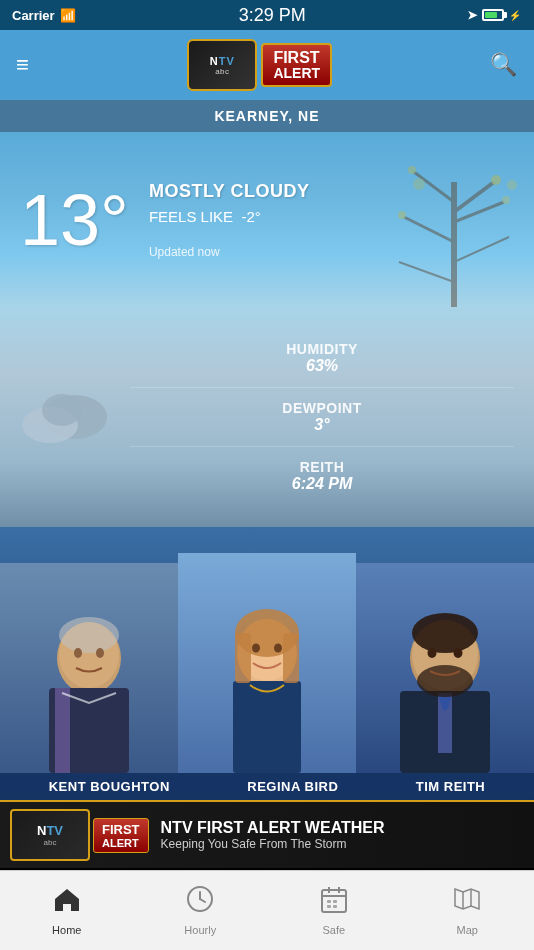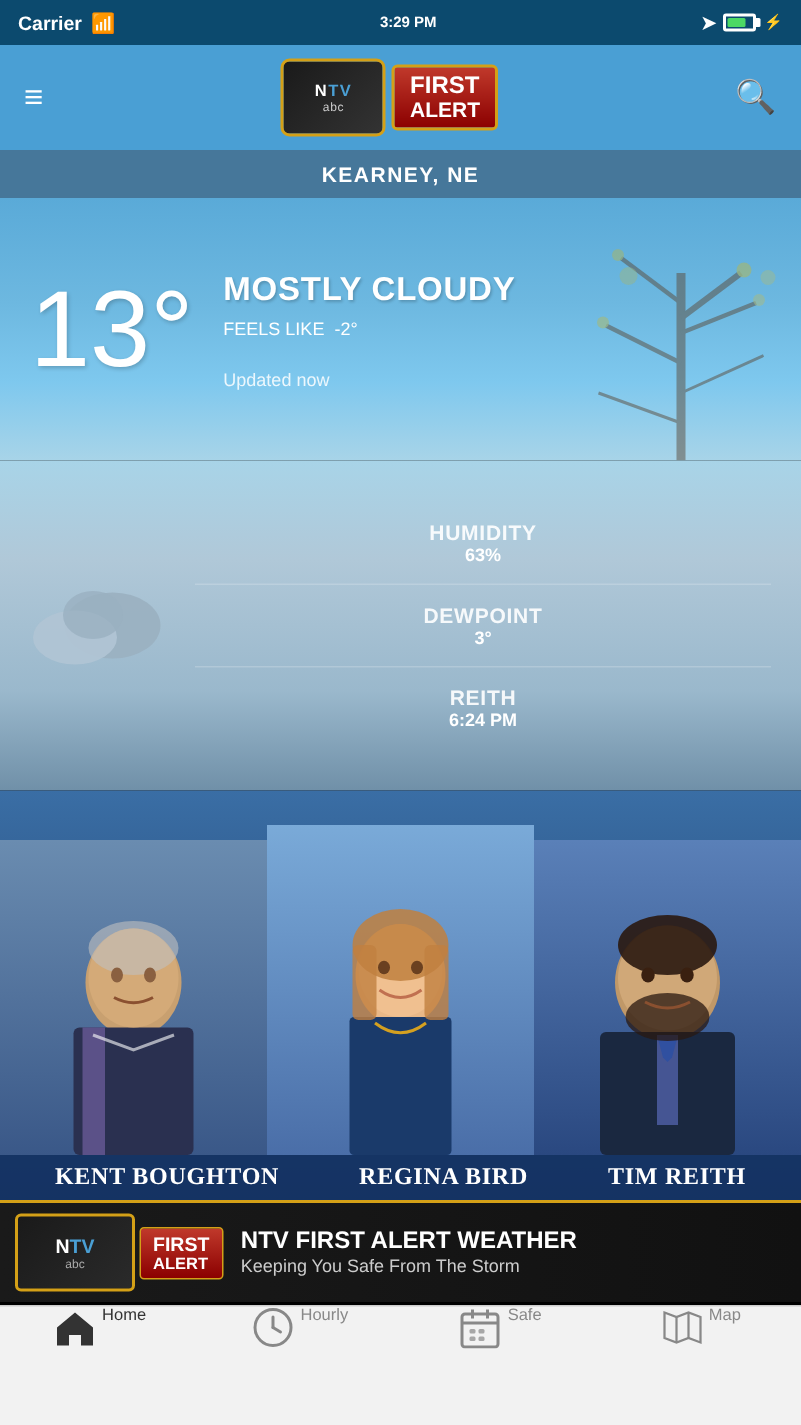--- a/index.html
+++ b/index.html
@@ -20,21 +20,21 @@
       background: #0c4a6e;
       display: flex;
       align-items: center;
       justify-content: space-between;
       padding: 0 12px;
       color: #fff;
       font-size: 13px;
       font-weight: 600;
     }
     .status-left { display: flex; align-items: center; gap: 6px; }
-    .status-center { font-size: 10px; font-weight: 700; }
+    .status-center { font-size: 18px; font-weight: 400; }
     .status-right { display: flex; align-items: center; gap: 4px; font-size: 12px; }
     .battery-icon {
       width: 22px; height: 12px; border: 2px solid #fff; border-radius: 2px;
       position: relative; display: inline-flex; align-items: center; padding: 1px;
     }
     .battery-icon::after {
       content: ''; position: absolute; right: -5px; top: 50%; transform: translateY(-50%);
       width: 3px; height: 6px; background: #fff; border-radius: 0 1px 1px 0;
     }
     .battery-fill { height: 100%; background: #4cd964; width: 80%; border-radius: 1px; }
@@ -104,26 +104,26 @@
       padding: 8px 20px;
       overflow: hidden;
     }
     .temp-display {
       font-size: 72px; font-weight: 300; color: #fff;
       line-height: 1; margin-right: 20px;
       text-shadow: 1px 1px 3px rgba(0,0,0,0.2);
     }
     .weather-info { flex: 1; }
     .condition-text {
-      font-size: 22px; font-weight: 700; color: #fff;
+      font-size: 18px; font-weight: 700; color: #fff;
       text-shadow: 1px 1px 2px rgba(0,0,0,0.2);
       letter-spacing: 0.5px;
     }
     .feels-like {
-      font-size: 12px; color: #fff; margin-top: 6px;
+      font-size: 15px; color: #fff; margin-top: 6px;
       font-weight: 500;
     }
     .updated-text {
       font-size: 12px; color: rgba(255,255,255,0.85); margin-top: 20px;
     }
 
     
     .weather-details {
       width: 100%;
       height: 220px;
@@ -145,21 +145,21 @@
       padding: 12px 0;
       border-bottom: 1px solid rgba(255,255,255,0.2);
       flex-direction: column;
     }
     .detail-row:last-child { border-bottom: none; }
     .detail-label {
       font-size: 14px; font-weight: 600; color: rgba(255,255,255,0.9);
       letter-spacing: 0.5px;
     }
     .detail-value {
-      font-size: 12px; font-weight: 600; color: #fff;
+      font-size: 16px; font-weight: 600; color: #fff; font-style: italic;
     }
 
     
     .met-section {
       width: 100%;
       height: 273px;
       background: linear-gradient(to bottom, #3a6ea5 0%, #2a5080 50%, #1a3860 100%);
       position: relative;
       overflow: hidden;
       display: flex;
@@ -181,22 +181,22 @@
       position: relative;
     }
     .met-names-bar {
       background: rgba(20, 50, 100, 0.85);
       width: 100%;
       display: flex;
       justify-content: space-around;
       padding: 6px 10px;
     }
     .met-name {
-      font-size: 16px; font-weight: 700; color: #fff;
-      letter-spacing: 0.5px; text-align: center; font-family: Liberation Serif, serif;
+      font-size: 13px; font-weight: 700; color: #fff;
+      letter-spacing: 0.5px; text-align: center;
     }
 
     
     .alert-banner {
       width: 100%;
       height: 68px;
       background: linear-gradient(to right, #1a1a1a 0%, #111 100%);
       display: flex;
       align-items: center;
       padding: 0 10px;
@@ -232,21 +232,21 @@
       height: 80px;
       background: #f2f2f2;
       border-top: 1px solid #ccc;
       display: flex;
       align-items: center;
       justify-content: space-around;
       position: absolute;
       bottom: 0;
     }
     .tab-item {
-      display: flex; flex-direction: row; align-items: flex-start; justify-content: center;
+      display: flex; flex-direction: column; align-items: center; justify-content: center;
       flex: 1; height: 100%; cursor: pointer;
       gap: 4px;
     }
     .tab-item.active .tab-icon { color: #333; }
     .tab-item.active .tab-label { color: #333; }
     .tab-item:not(.active) .tab-icon { color: #888; }
     .tab-item:not(.active) .tab-label { color: #888; }
     .tab-icon { font-size: 26px; }
     .tab-label { font-size: 11px; font-weight: 500; }
 

